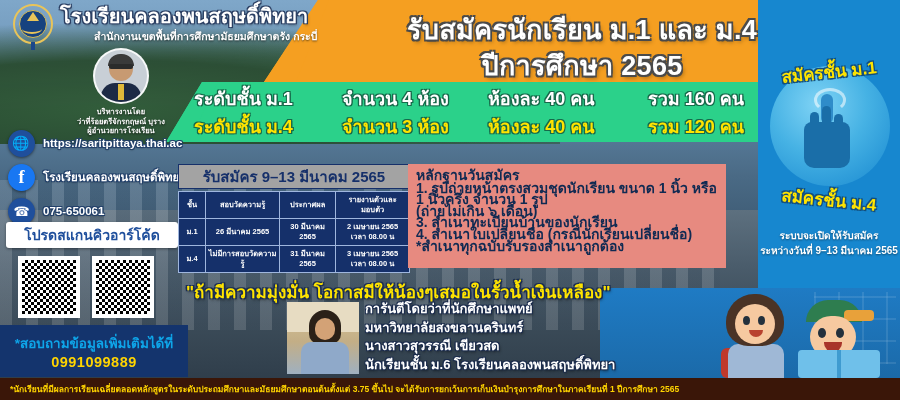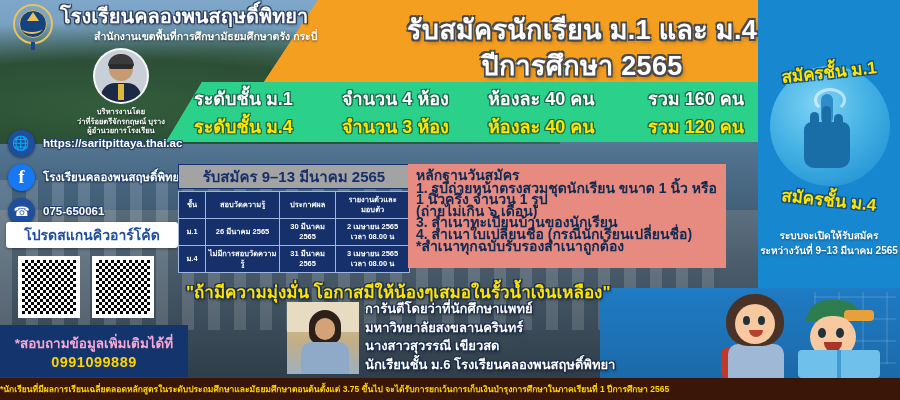--- a/index.html
+++ b/index.html
@@ -99,21 +99,21 @@
   .qr{width:62px;height:62px;background:#fff;padding:4px;box-sizing:border-box;}
   .qr-in{width:100%;height:100%;
     background-image:
       repeating-linear-gradient(90deg,#000 0 3px,#fff 3px 6px),
       repeating-linear-gradient(0deg,#000 0 3px,#fff 3px 6px);
     background-blend-mode:difference;}
 
   
   .askbox{position:absolute;left:0;top:325px;width:188px;height:52px;background:#14346d;z-index:7;
     display:flex;flex-direction:column;align-items:center;justify-content:center;}
-  .askbox .l1{color:#f9a8d4;font-size:13.5px;font-weight:bold;white-space:nowrap;}
+  .askbox .l1{color:#0ea5e9;font-size:13.5px;font-weight:bold;white-space:nowrap;}
   .askbox .l2{color:#ffd400;font-size:14.5px;font-weight:bold;letter-spacing:.5px;}
 
   
   .sched{position:absolute;left:178px;top:164px;width:232px;z-index:7;}
   .sched-title{height:25px;background:#a3a3a3;border:1px solid #16306a;box-sizing:border-box;
     display:flex;align-items:center;justify-content:center;}
   .sched-title span{color:#16306a;font-size:15px;font-weight:bold;white-space:nowrap;}
   table.sch{border-collapse:collapse;width:232px;background:#15306a;margin-top:2px;}
   table.sch th,table.sch td{border:1px solid #9fb6de;color:#fff;text-align:center;
     font-size:7.5px;font-weight:bold;padding:3px 1px;line-height:10px;}
@@ -182,21 +182,21 @@
   .kidB .m{position:absolute;left:28px;top:44px;width:18px;height:10px;border-radius:0 0 10px 10px;background:#a8342a;}
   .kidB .book{position:absolute;left:2px;top:52px;width:82px;height:28px;border-radius:4px;
     background:linear-gradient(90deg,#6fc0ea 0 48%,#3f9bd0 48% 52%,#6fc0ea 52% 100%);}
   .icons-grid{position:absolute;right:4px;top:4px;width:82px;height:72px;opacity:.45;
     background:repeating-linear-gradient(90deg,rgba(255,255,255,.22) 0 2px,transparent 2px 24px),
                repeating-linear-gradient(0deg,rgba(255,255,255,.22) 0 2px,transparent 2px 22px);}
 
   
   .footer{position:absolute;left:0;bottom:0;width:900px;height:22px;background:#3a1608;z-index:9;
     display:flex;align-items:center;}
-  .footer span{color:#ffd400;font-size:8.5px;font-weight:bold;white-space:nowrap;}
+  .footer span{color:#ffd400;font-size:8.5px;font-weight:bold;white-space:nowrap;padding-left:10px;}
 </style>
 </head>
 <body>
 
 <div id="banner">
 
   <div class="bg-photo">
     <div class="bg-trees"></div>
     <div class="bg-building"></div>
     <div class="bg-ground"></div>

